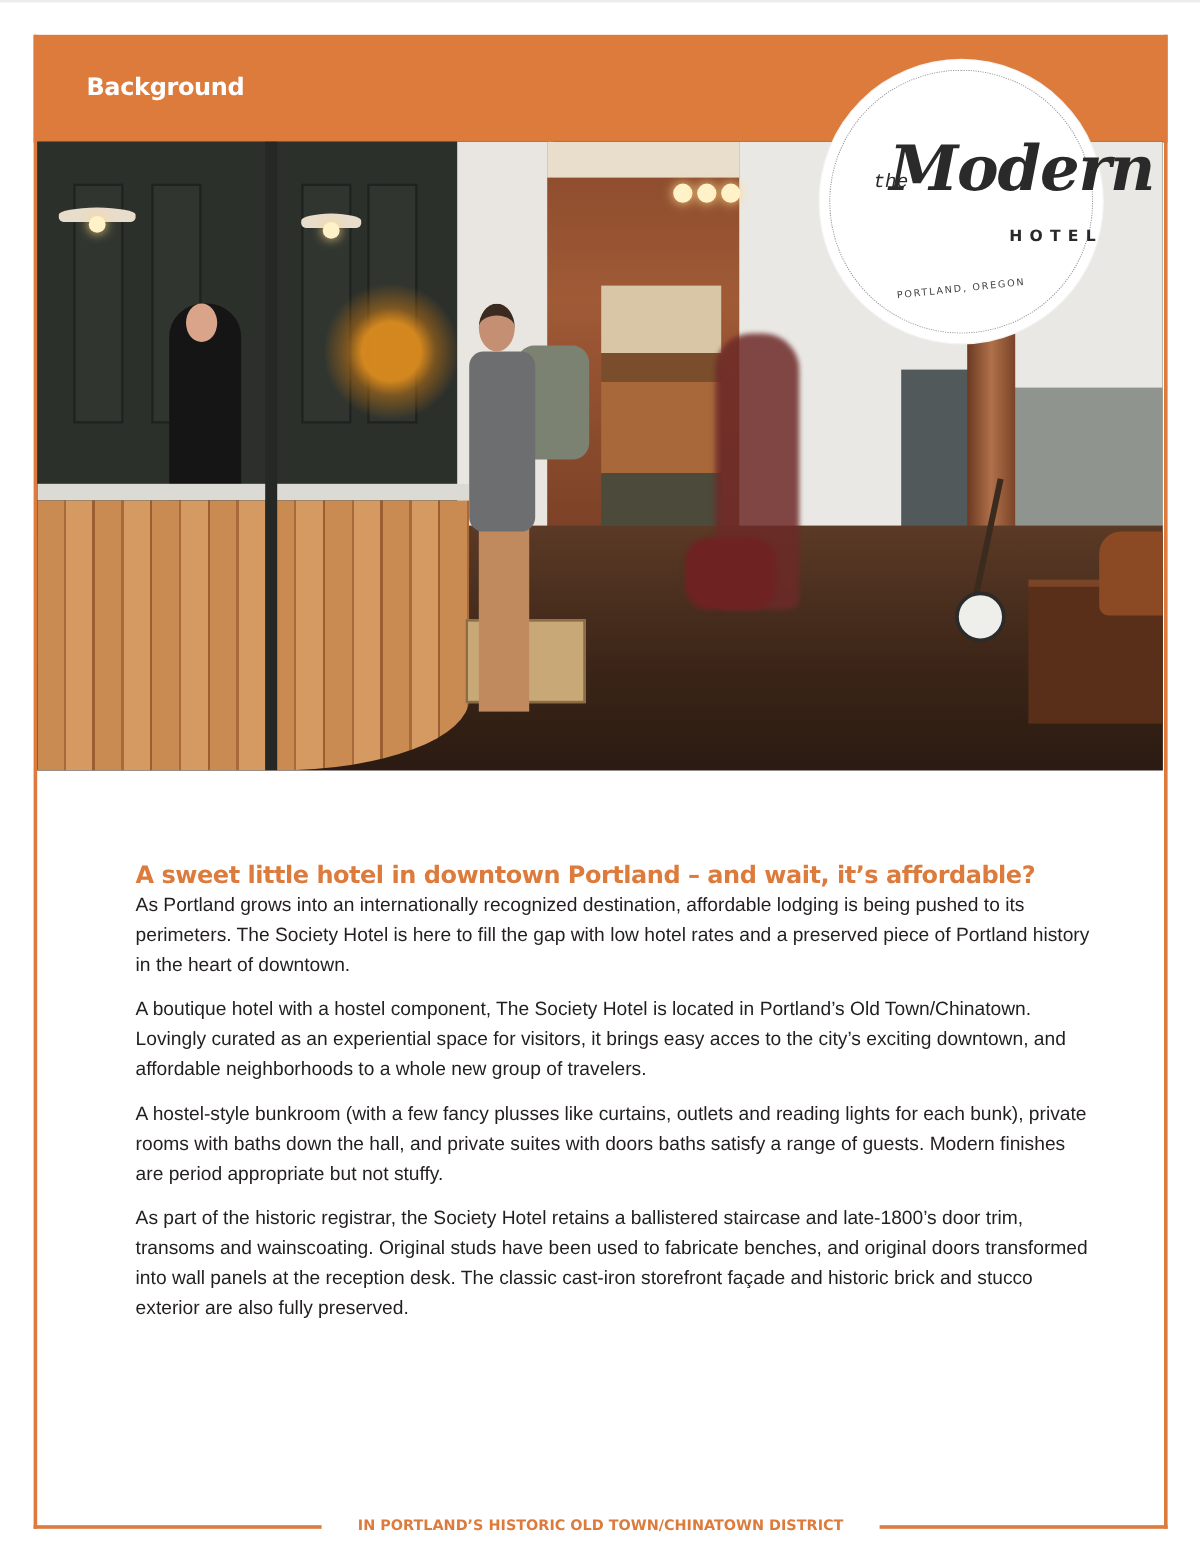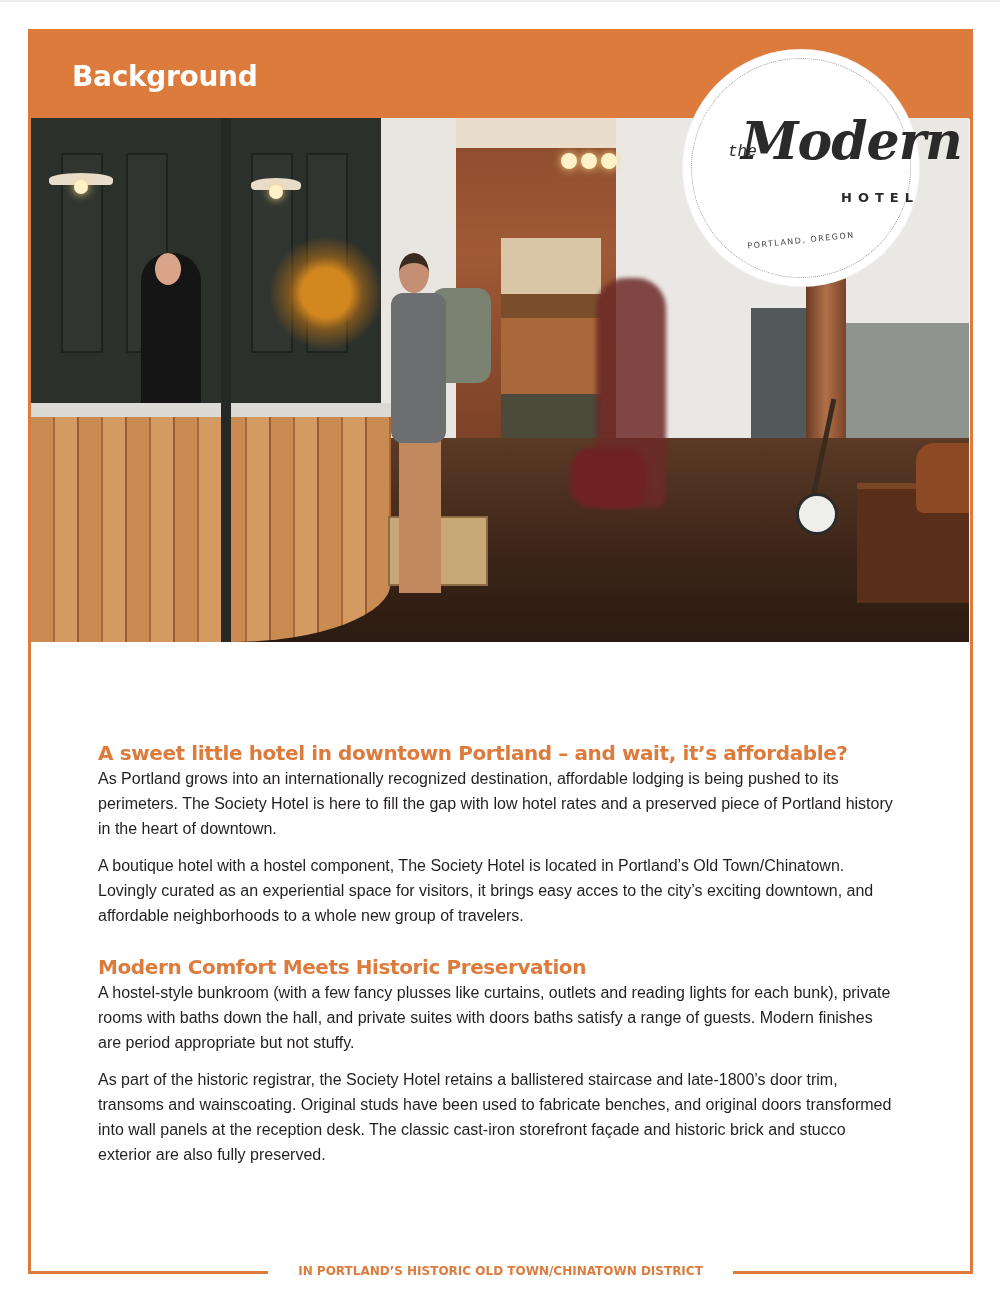--- a/index.html
+++ b/index.html
@@ -11,21 +11,21 @@
     .frame {
       position: absolute; left: 28px; top: 29px; width: 945px; height: 1245px;
       border-left: 3px solid #dc7b3c; border-right: 3px solid #dc7b3c;
     }
     .header-band {
       position: absolute; left: 28px; top: 29px; width: 945px; height: 90px;
       background: #dc7b3c;
     }
     .header-title {
       position: absolute; left: 72px; top: 60px;
-      font-family: "DejaVu Sans", sans-serif; font-weight: bold; font-size: 28px;
+      font-family: "DejaVu Sans", sans-serif; font-weight: bold; font-size: 20px;
       color: #ffffff; letter-spacing: -0.3px;
     }
 
     
     .photo {
       position: absolute; left: 31px; top: 118px; width: 938px; height: 524px;
       overflow: hidden; background: #3b2f28;
     }
     .ph { position: absolute; }
     .wall-dark { left: 0; top: 0; width: 350px; height: 330px; background: #2c302b; }
@@ -85,21 +85,21 @@
       font-family: "DejaVu Sans", sans-serif; font-weight: bold; font-size: 13px;
       letter-spacing: 6px; color: #2a2a2a;
     }
     .logo-location {
       position: absolute; left: 0; width: 236px; top: 186px; text-align: center;
       font-family: "DejaVu Sans", sans-serif; font-size: 8px; letter-spacing: 1.5px; color: #444;
       transform: rotate(-6deg);
     }
 
     
-    .content { position: absolute; left: 98px; top: 716px; width: 800px; margin-top: 24px; }
+    .content { position: absolute; left: 113px; top: 716px; width: 800px; }
     .h2 {
       font-family: "DejaVu Sans", sans-serif; font-weight: bold; font-size: 20px;
       color: #dc7b3c; line-height: 26px; letter-spacing: -0.4px; white-space: nowrap;
     }
     .p {
       font-family: "Liberation Sans", sans-serif; font-size: 16px; line-height: 25px;
       color: #231f20; margin-top: 0;
     }
     .p + .p { margin-top: 12px; }
     .h2.second { margin-top: 26px; }
@@ -168,20 +168,19 @@
   <span class="logo-the">the</span>
   <span class="logo-society">Modern</span>
   <div class="logo-hotel">HOTEL</div>
   <div class="logo-location">PORTLAND, OREGON</div>
 </div>
 
 <div class="content">
   <h2 class="h2">A sweet little hotel in downtown Portland – and wait, it’s affordable?</h2>
   <p class="p">As Portland grows into an internationally recognized destination, affordable lodging is being pushed to its perimeters. The Society Hotel is here to fill the gap with low hotel rates and a preserved piece of Portland history in the heart of downtown.</p>
   <p class="p">A boutique hotel with a hostel component, The Society Hotel is located in Portland’s Old Town/Chinatown. Lovingly curated as an experiential space for visitors, it brings easy acces to the city’s exciting downtown, and affordable neighborhoods to a whole new group of travelers.</p>
-  <h2 class="h2 second">Modern Comfort Meets Historic Preservation</h2>
   <p class="p">A hostel-style bunkroom (with a few fancy plusses like curtains, outlets and reading lights for each bunk), private rooms with baths down the hall, and private suites with doors baths satisfy a range of guests. Modern finishes are period appropriate but not stuffy.</p>
   <p class="p">As part of the historic registrar, the Society Hotel retains a ballistered staircase and late-1800’s door trim, transoms and wainscoating. Original studs have been used to fabricate benches, and original doors transformed into wall panels at the reception desk. The classic cast-iron storefront façade and historic brick and stucco exterior are also fully preserved.</p>
 </div>
 
 <div class="footer-line-left"></div>
 <div class="footer-text">IN PORTLAND’S HISTORIC OLD TOWN/CHINATOWN DISTRICT</div>
 <div class="footer-line-right"></div>
 
 </body></html>

